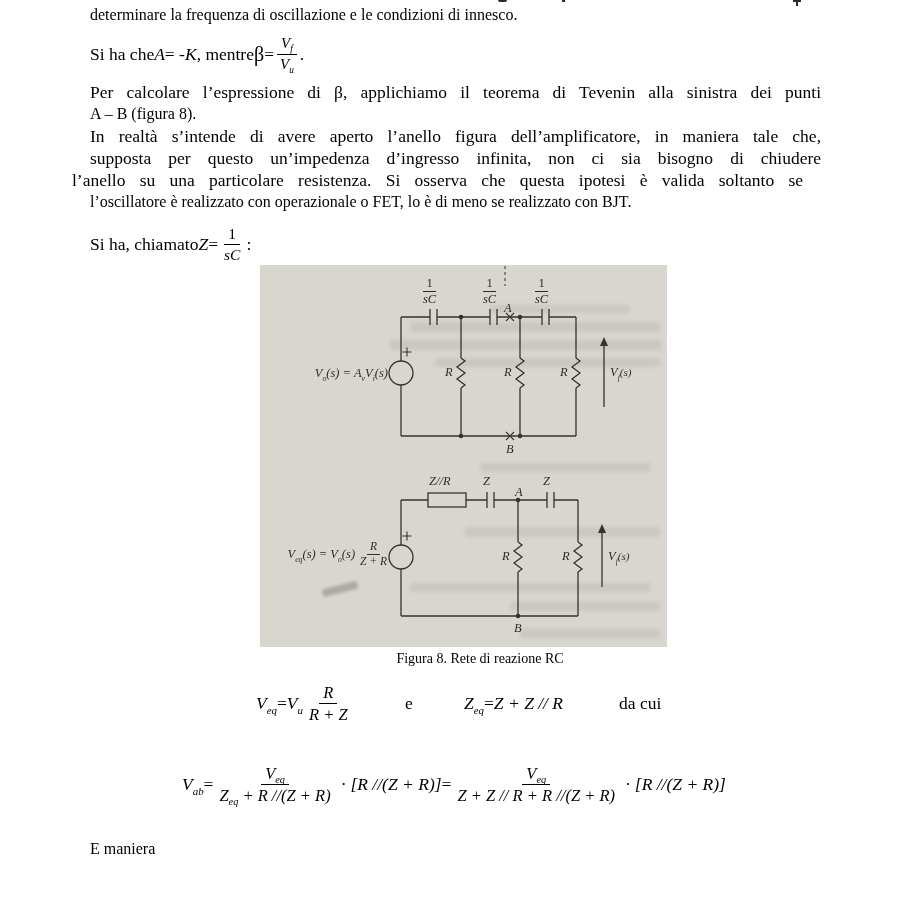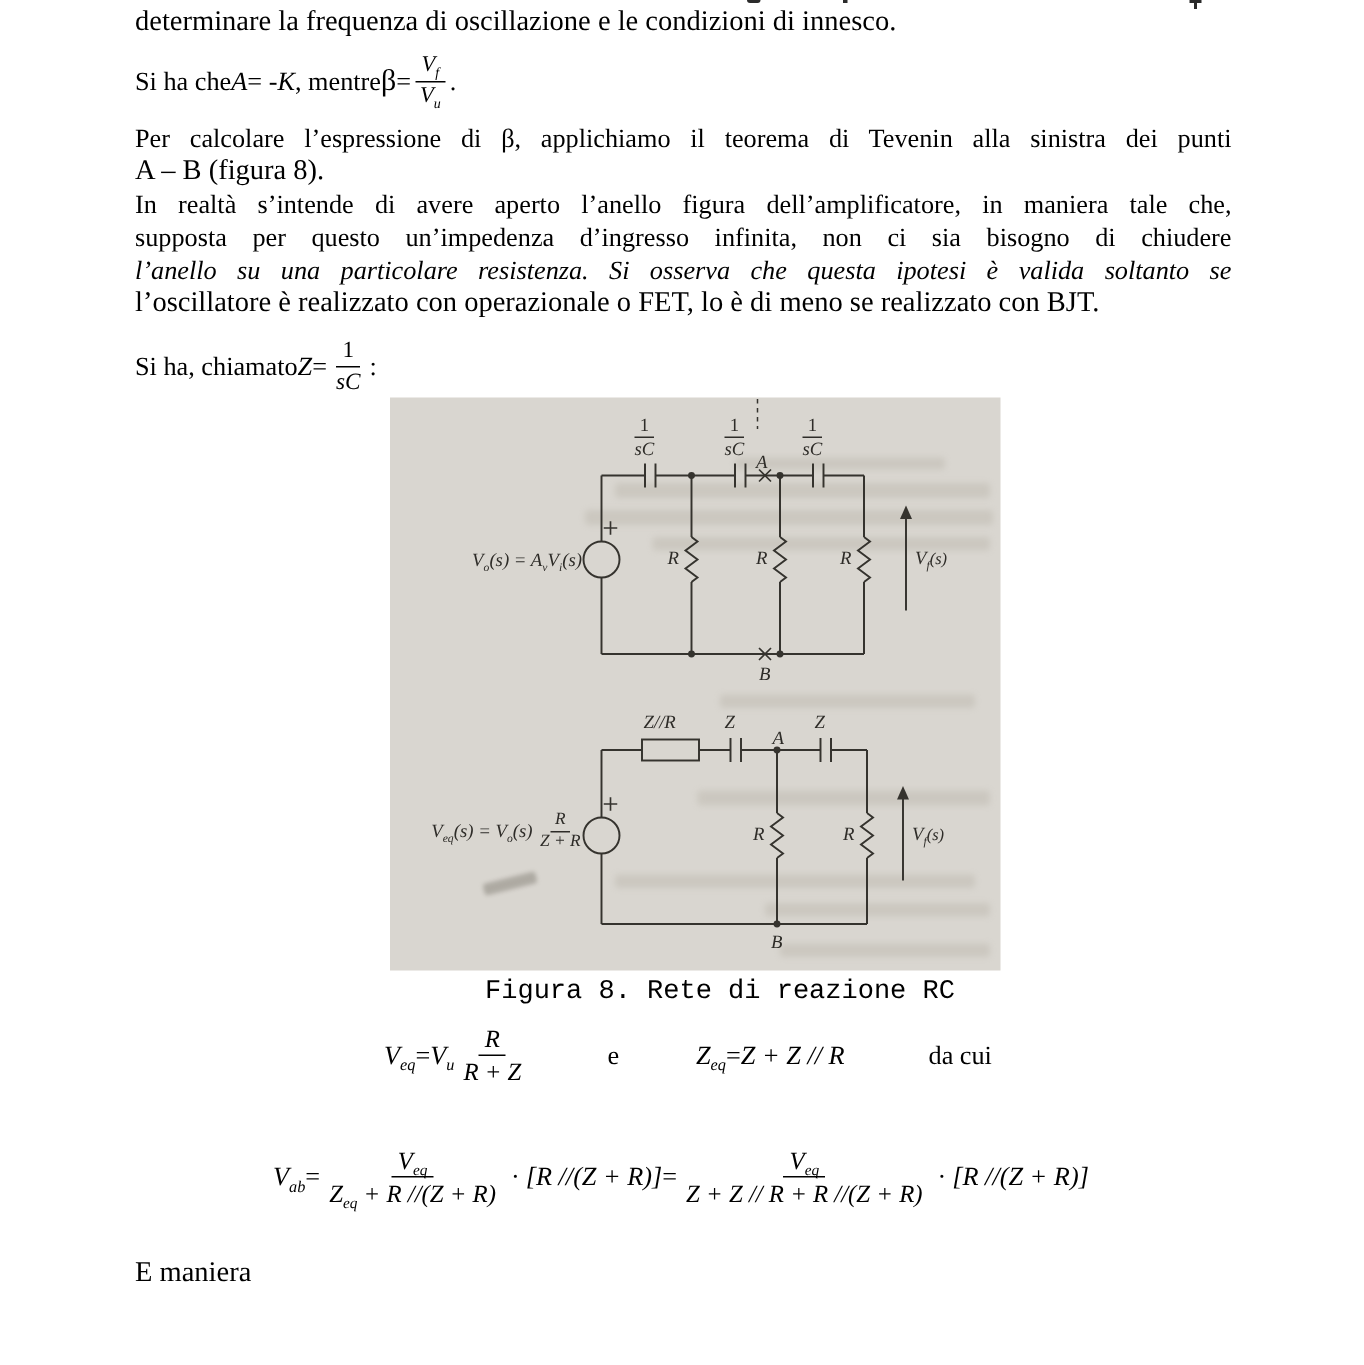--- a/index.html
+++ b/index.html
@@ -1,40 +1,40 @@
 <!DOCTYPE html>
 <html><head>
 <meta charset="utf-8">
 <style>
   html,body{margin:0;padding:0;}
   body{
     width:909px;height:910px;position:relative;background:#ffffff;overflow:hidden;
     font-family:"Liberation Serif",serif;color:#000;
   }
   .abs{position:absolute;}
-  .txt{font-size:19px;line-height:22px;white-space:nowrap;}
+  .txt{font-size:16px;line-height:22px;white-space:nowrap;}
   .just{width:731px;font-size:17.5px;line-height:22px;text-align:justify;text-align-last:justify;white-space:normal;}
   .frow{display:flex;align-items:center;}
   .math{font-style:italic;}
   sub{font-size:0.62em;line-height:0;}
   .frac{display:inline-flex;flex-direction:column;align-items:center;vertical-align:middle;line-height:1.05;font-size:16.5px;margin:0 2px;}
   .frac .num{border-bottom:1.2px solid #000;padding:1px 4px 2px;}
   .frac .den{padding:2px 4px 0;}
   .sfrac{display:inline-flex;flex-direction:column;align-items:center;line-height:1;font-size:11.5px;}
   .sfrac .num{border-bottom:1px solid #2e2c28;padding:0 3px 1px;}
   .sfrac .den{padding:1px 3px 0;}
   
   .fig{left:260px;top:265px;width:407px;height:382px;background:#d9d6d0;}
   .fig .lbl{position:absolute;font-size:12.5px;color:#2e2c28;font-style:italic;white-space:nowrap;line-height:1;}
   .fig .lblc{text-align:left;}
   .ghost{position:absolute;background:#a59f92;opacity:.26;filter:blur(2px);border-radius:2px;}
   .scratch{position:absolute;background:#6f6a60;opacity:.4;filter:blur(1.5px);transform:rotate(-14deg);border-radius:2px;}
   .frag{position:absolute;background:#2b2b2b;}
   .eqtxt{font-size:17.5px;}
-  .capt{font-size:18px;font-family:Liberation Mono, monospace;}
+  .capt{font-size:14px;}
 </style>
 </head>
 <body>
 
 <div>
 
   <div>
     <div class="frag" style="left:498px;top:0;width:9px;height:2px;border-radius:0 0 3px 3px;"></div>
     <div class="frag" style="left:562px;top:0;width:3px;height:2px;"></div>
     <div class="frag" style="left:796px;top:0;width:2px;height:6px;"></div>
@@ -56,21 +56,21 @@
       <span class="den math"><span>V</span><sub>u</sub></span>
     </span>
     <span class="eqtxt">.</span>
   </div>
 
   <div class="abs just" style="left:90px;top:81px;">Per calcolare l’espressione di β, applichiamo il teorema di Tevenin alla sinistra dei punti</div>
   <div class="abs txt" style="left:90px;top:103px;">A – B (figura 8).</div>
 
   <div class="abs just" style="left:90px;top:125px;">In realtà s’intende di avere aperto l’anello figura dell’amplificatore, in maniera tale che,</div>
   <div class="abs just" style="left:90px;top:147px;">supposta per questo un’impedenza d’ingresso infinita, non ci sia bisogno di chiudere</div>
-  <div class="abs just" style="left:90px;top:169px;font-style:italic;">l’anello su una particolare resistenza. Si osserva che questa ipotesi è valida soltanto se</div>
+  <div class="abs just" style="left:72px;top:169px;">l’anello su una particolare resistenza. Si osserva che questa ipotesi è valida soltanto se</div>
   <div class="abs txt" style="left:90px;top:191px;">l’oscillatore è realizzato con operazionale o FET, lo è di meno se realizzato con BJT.</div>
 
   <div class="abs frow" style="left:90px;top:218px;height:52px;">
     <span class="eqtxt">Si ha, chiamato </span>
       <span class="eqtxt math">Z</span>
       <span class="eqtxt"> = </span>
     <span class="frac" style="font-size:15.5px;">
       <span class="num">1</span>
       <span class="den math">sC</span>
     </span>

